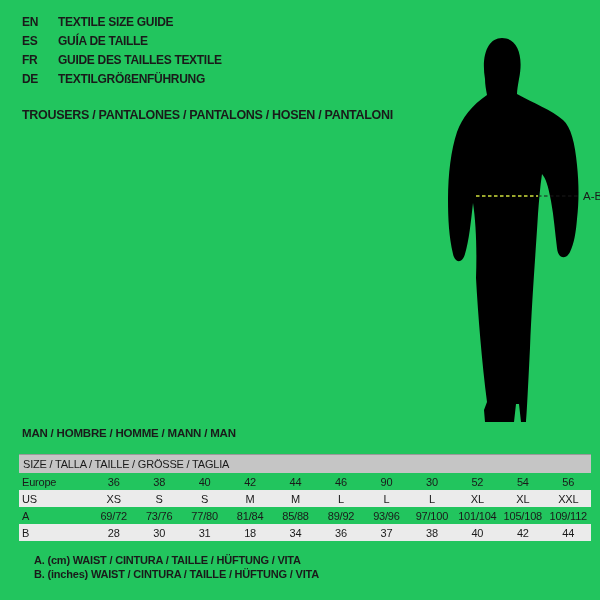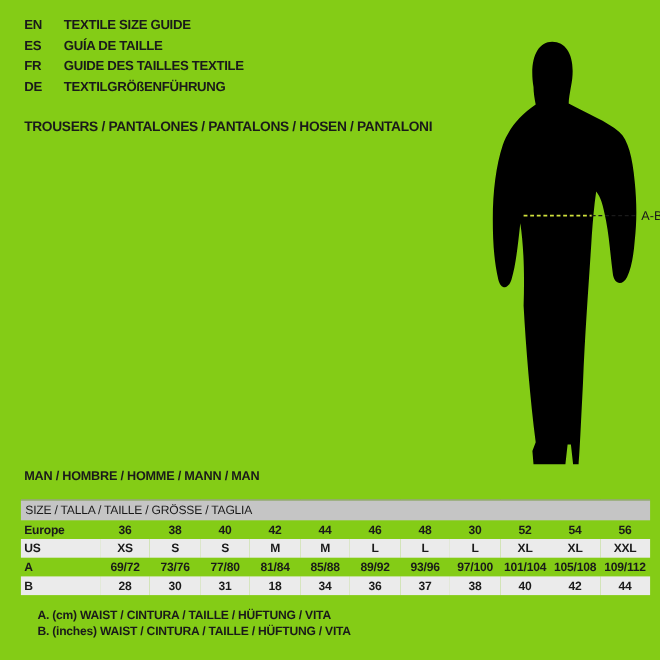--- a/index.html
+++ b/index.html
@@ -1,19 +1,19 @@
 <!DOCTYPE html>
 <html><head>
 <meta charset="utf-8">
 <style>
   html,body{margin:0;padding:0;background:#fff;}
   .canvas{
     position:relative;
     width:600px;height:600px;
-    background:#84cc16;
+    background:#22c55e;
     color:#1a1a1a;
     font-family:"Liberation Sans","DejaVu Sans",sans-serif;
     overflow:hidden;
   }
   
   .lang-block{position:absolute;left:22px;top:13px;}
   .lang-row{display:flex;line-height:19px;font-size:12px;font-weight:700;letter-spacing:-0.3px;}
   .lang-code{width:36px;flex:0 0 36px;}
   .lang-label{white-space:nowrap;}
   
@@ -28,21 +28,21 @@
   .size-table{
     position:absolute;left:19px;top:454px;width:572px;
     border-collapse:collapse;table-layout:fixed;
     font-size:11px;color:#1a1a1a;letter-spacing:-0.2px;
   }
   .size-table th{
     background:#c5c5c5;text-align:left;font-weight:400;
     height:16px;padding:1px 0 1px 4px;border-top:1px solid #9a9a9a;
     font-size:11px;letter-spacing:-0.2px;
   }
-  .size-table td{text-align:center;height:17px;padding:0;font-weight:700;}
+  .size-table td{text-align:center;height:17px;padding:0;font-weight:400;}
   .size-table td.rowlabel{text-align:left;padding-left:3px;}
   .size-table col.labelcol{width:72px;}
   .size-table tbody tr:nth-child(even) td{background:#ebebeb;}
   
   .notes{position:absolute;left:22px;top:553px;font-size:11px;font-weight:700;letter-spacing:-0.2px;line-height:14px;}
   .note-line{white-space:nowrap;margin-left:12px;}
 </style>
 </head>
 <body>
 
@@ -132,21 +132,21 @@
     </thead>
     <tbody>
       <tr>
         <td class="rowlabel">Europe</td>
         <td>36</td>
         <td>38</td>
         <td>40</td>
         <td>42</td>
         <td>44</td>
         <td>46</td>
-        <td>48</td>
+        <td>90</td>
         <td>30</td>
         <td>52</td>
         <td>54</td>
         <td>56</td>
       </tr>
       <tr>
         <td class="rowlabel">US</td>
         <td>XS</td>
         <td>S</td>
         <td>S</td>

